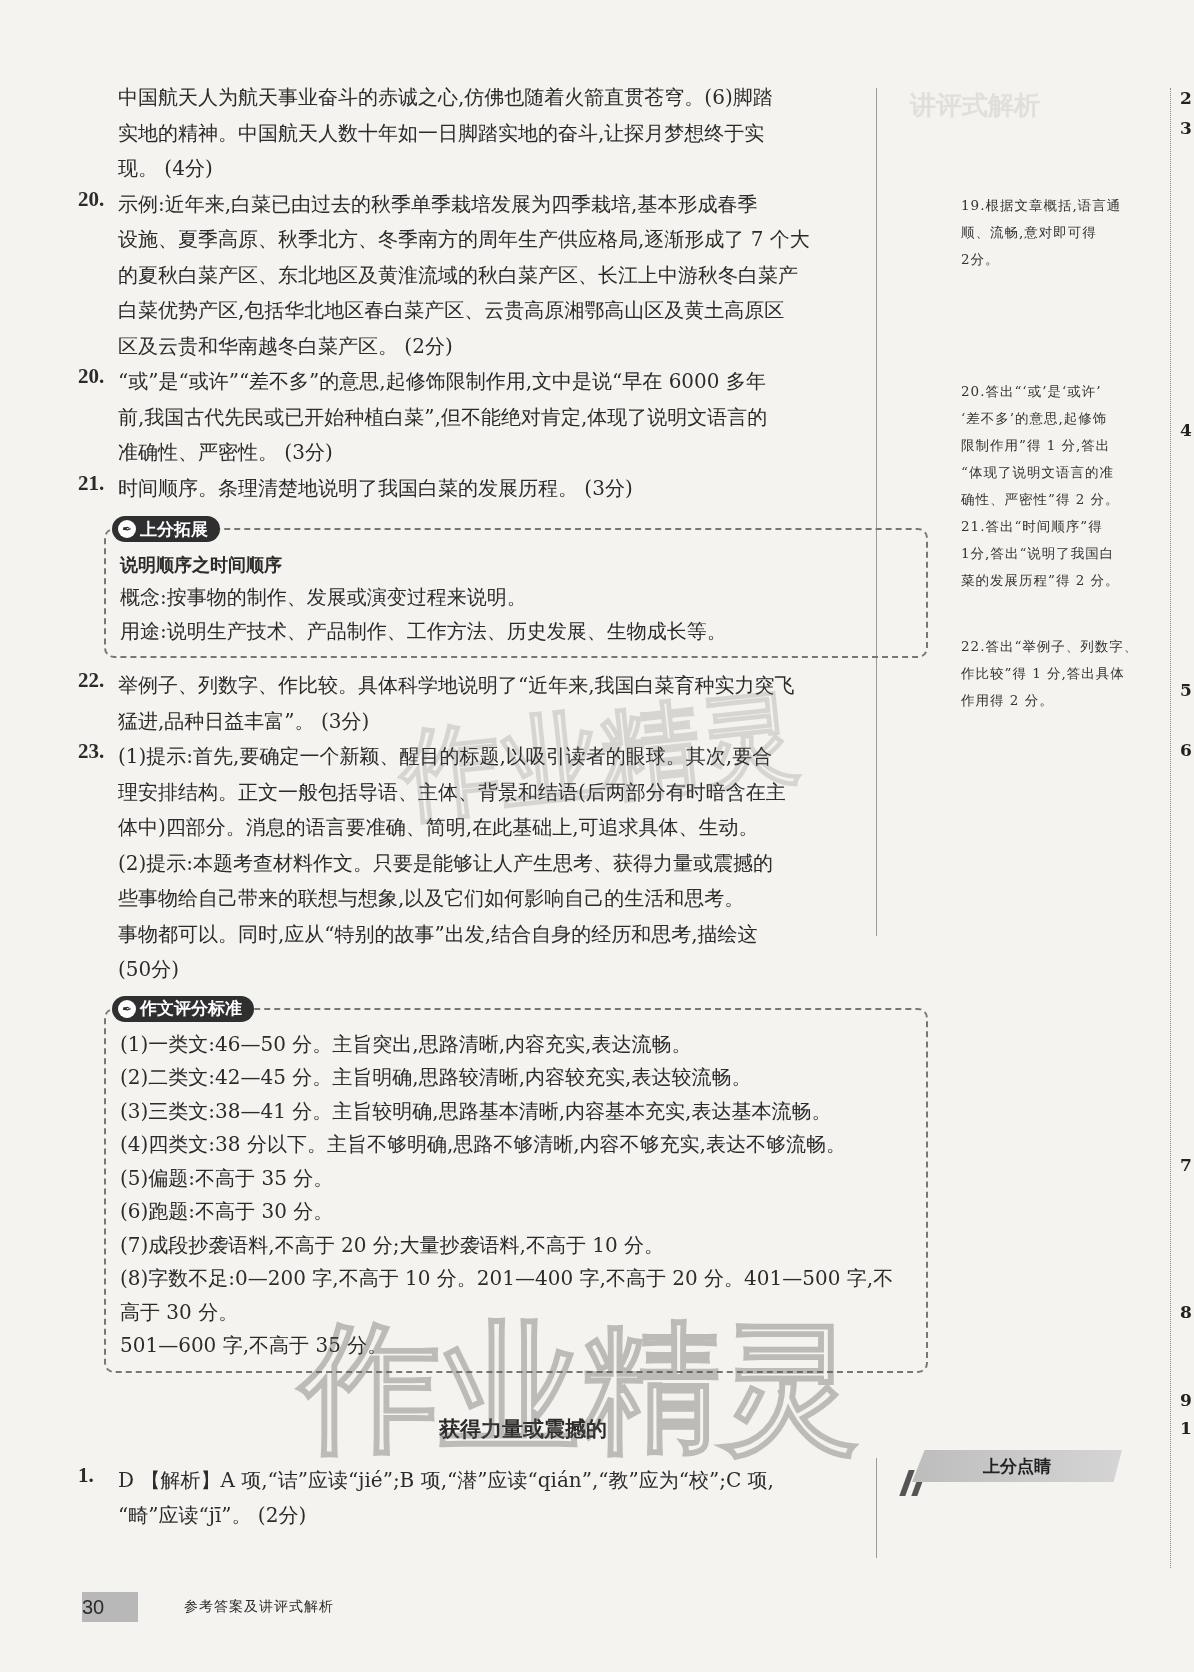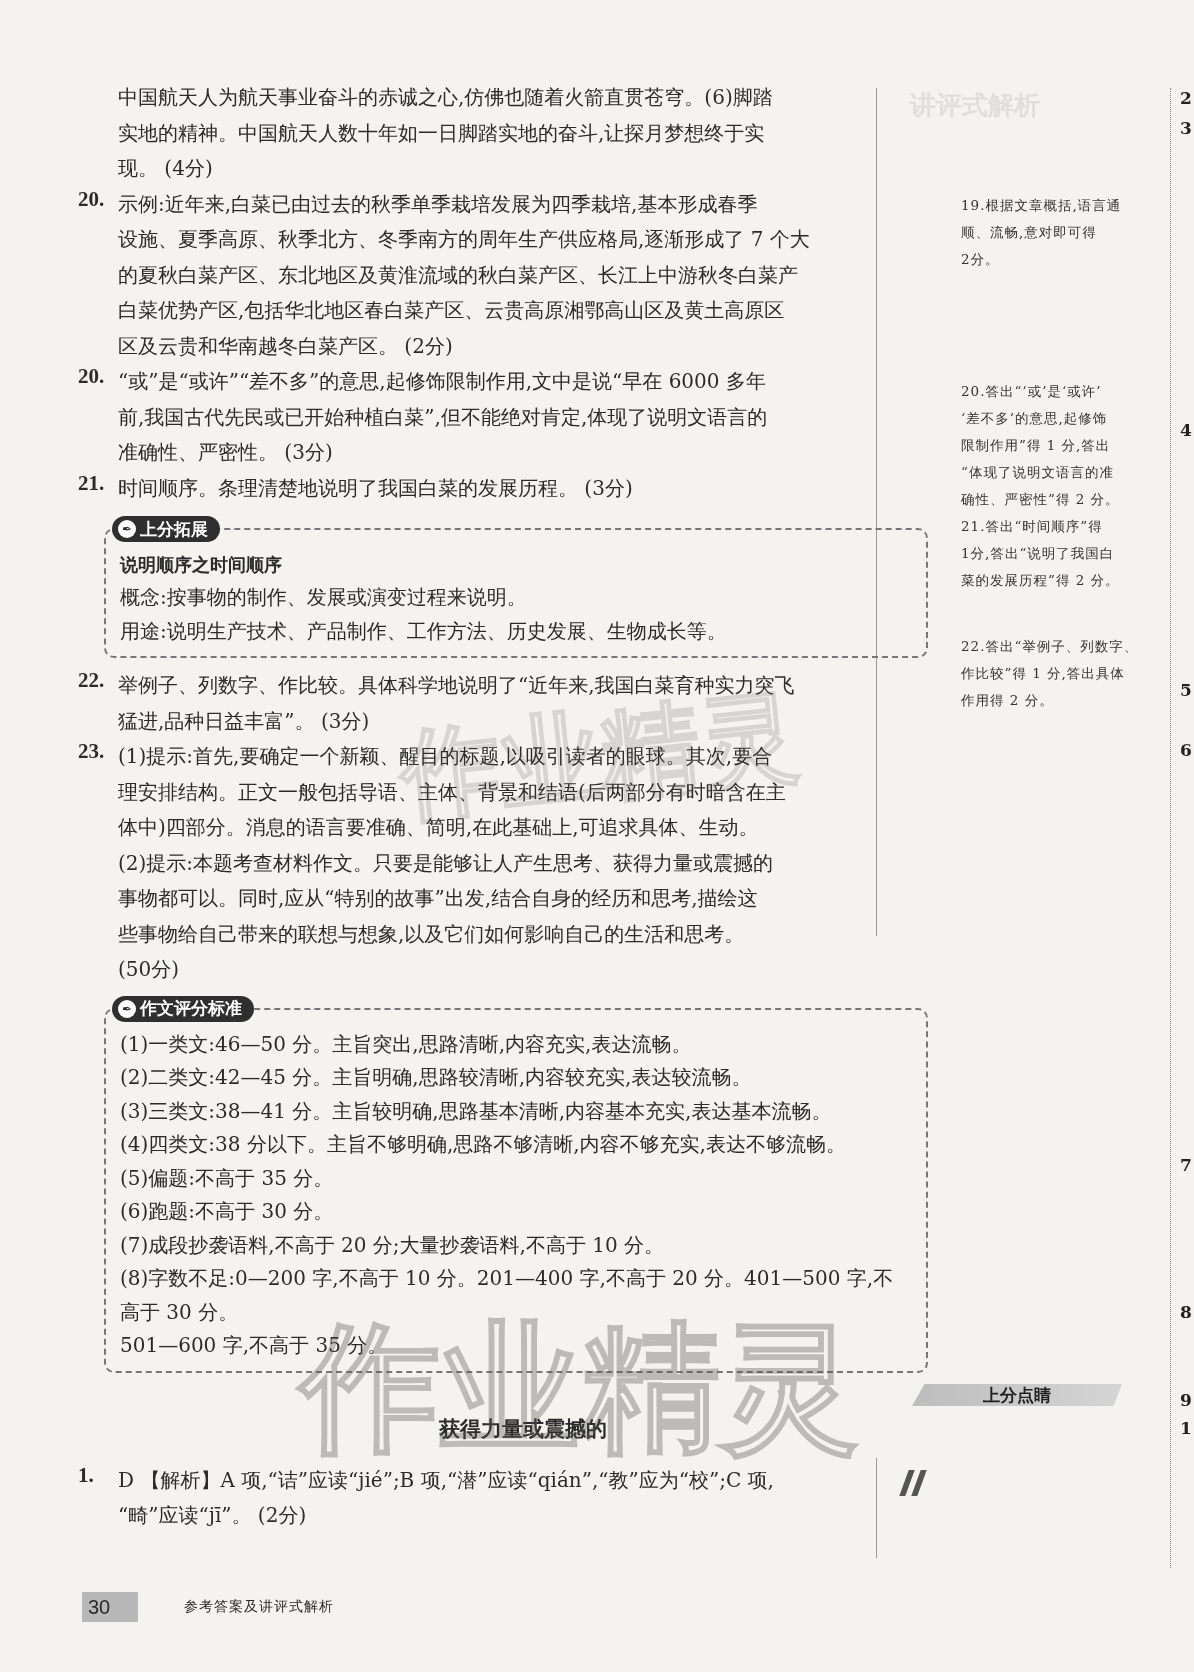--- a/index.html
+++ b/index.html
@@ -34,32 +34,32 @@
     text-align:center; font-family:"DejaVu Sans",sans-serif; font-weight:bold; font-size:21px;
     margin:42px 0 20px 0;
   }
   .vline { position:absolute; left:876px; top:88px; width:1px; height:848px; background:#9a9a9a; }
   .vline2 { position:absolute; left:876px; top:1458px; width:1px; height:100px; background:#9a9a9a; }
   .dotline { position:absolute; left:1170px; top:88px; width:0; height:1480px; border-left:1px dotted #888; }
   .side { position:absolute; left:945px; width:205px; font-size:13.5px; line-height:27px; letter-spacing:1px; color:#333;margin-left:16px; }
   .ghost-title { position:absolute; left:910px; top:88px; font-size:26px; color:#e0dfdb; font-weight:bold; }
   .edge-nums { position:absolute; left:1180px; font-weight:bold; font-size:17px; color:#222; }
   .dianjing {
-    position:absolute; left:912px; top:1384px; width:210px; height:22px;
+    position:absolute; left:912px; top:1450px; width:210px; height:32px;
     background:linear-gradient(90deg,#bdbdbd,#d5d5d5);
     clip-path:polygon(6% 0,100% 0,96% 100%,0 100%);
     display:flex; align-items:center; justify-content:center;
     font-family:"DejaVu Sans",sans-serif; font-weight:bold; font-size:17px; color:#222;
   }
   .stripes { position:absolute; left:900px; top:1470px; width:30px; height:26px; }
   .stripes span { position:absolute; top:0; width:6px; height:26px; background:#555; transform:skewX(-20deg); }
   .footer { position:absolute; left:82px; top:1592px; display:flex; align-items:center; }
   .pagenum {
     width:56px; height:30px; background:#b8b8b8; font-family:"Liberation Sans",sans-serif;
-    font-size:20px; display:flex; align-items:center; padding-left:6px; box-sizing:border-box;
+    font-size:20px; display:flex; align-items:center; box-sizing:border-box;
   }
   .footer-text { margin-left:46px; font-family:"DejaVu Sans",sans-serif; font-size:14px; letter-spacing:1px; }
   .watermark {
     position:absolute; font-family:"DejaVu Sans",sans-serif; font-weight:bold;
     color:transparent; -webkit-text-stroke:1.5px #555; opacity:0.35; pointer-events:none;
   }
 </style>
 </head>
 <body>
 
@@ -112,22 +112,22 @@
         <span class="qnum">22.</span>
         <p class="p">举例子、列数字、作比较。具体科学地说明了“近年来,我国白菜育种实力突飞</p>
         <p class="p">猛进,品种日益丰富”。 (3分)</p>
       </div>
       <div class="q">
         <span class="qnum">23.</span>
         <p class="p">(1)提示:首先,要确定一个新颖、醒目的标题,以吸引读者的眼球。其次,要合</p>
         <p class="p">理安排结构。正文一般包括导语、主体、背景和结语(后两部分有时暗含在主</p>
         <p class="p">体中)四部分。消息的语言要准确、简明,在此基础上,可追求具体、生动。</p>
         <p class="p">(2)提示:本题考查材料作文。只要是能够让人产生思考、获得力量或震撼的</p>
+        <p class="p">些事物给自己带来的联想与想象,以及它们如何影响自己的生活和思考。</p>
         <p class="p">事物都可以。同时,应从“特别的故事”出发,结合自身的经历和思考,描绘这</p>
-        <p class="p">些事物给自己带来的联想与想象,以及它们如何影响自己的生活和思考。</p>
         <p class="p">(50分)</p>
       </div>
     </div>
   <div style="height:20px"></div>
   <div class="box">
     <div class="badge">
       <span class="pen">✒</span>
       <span>作文评分标准</span>
     </div>
     <div id="box2lines">

